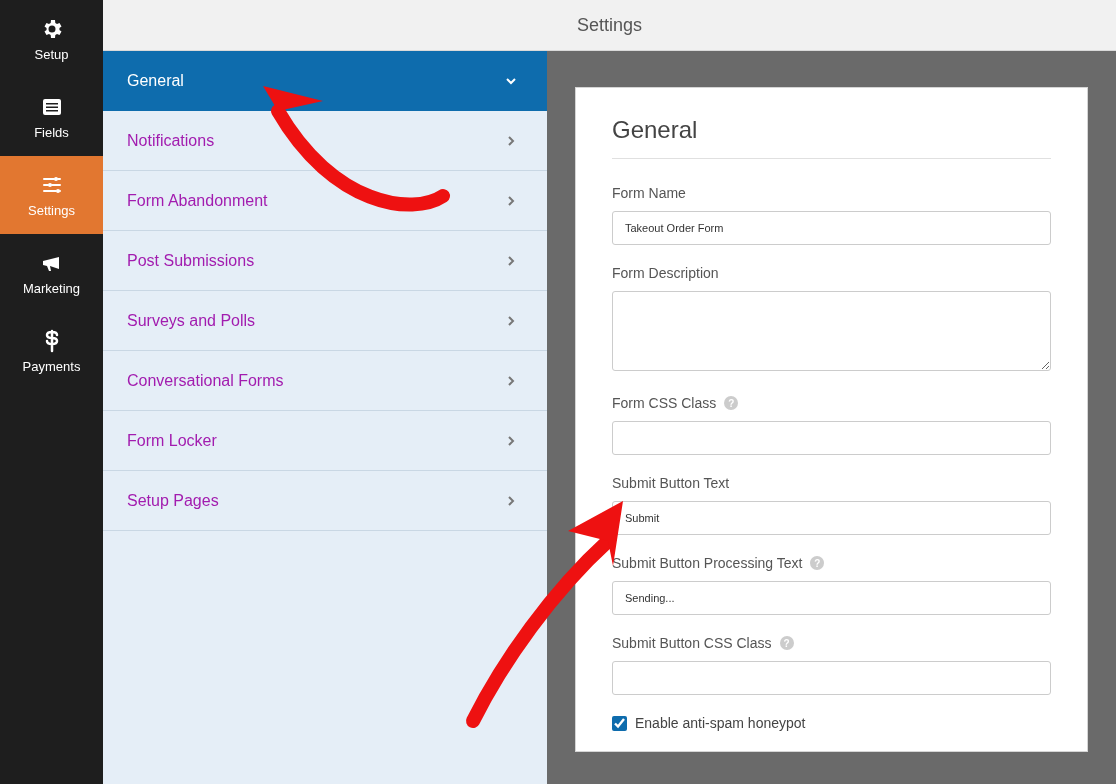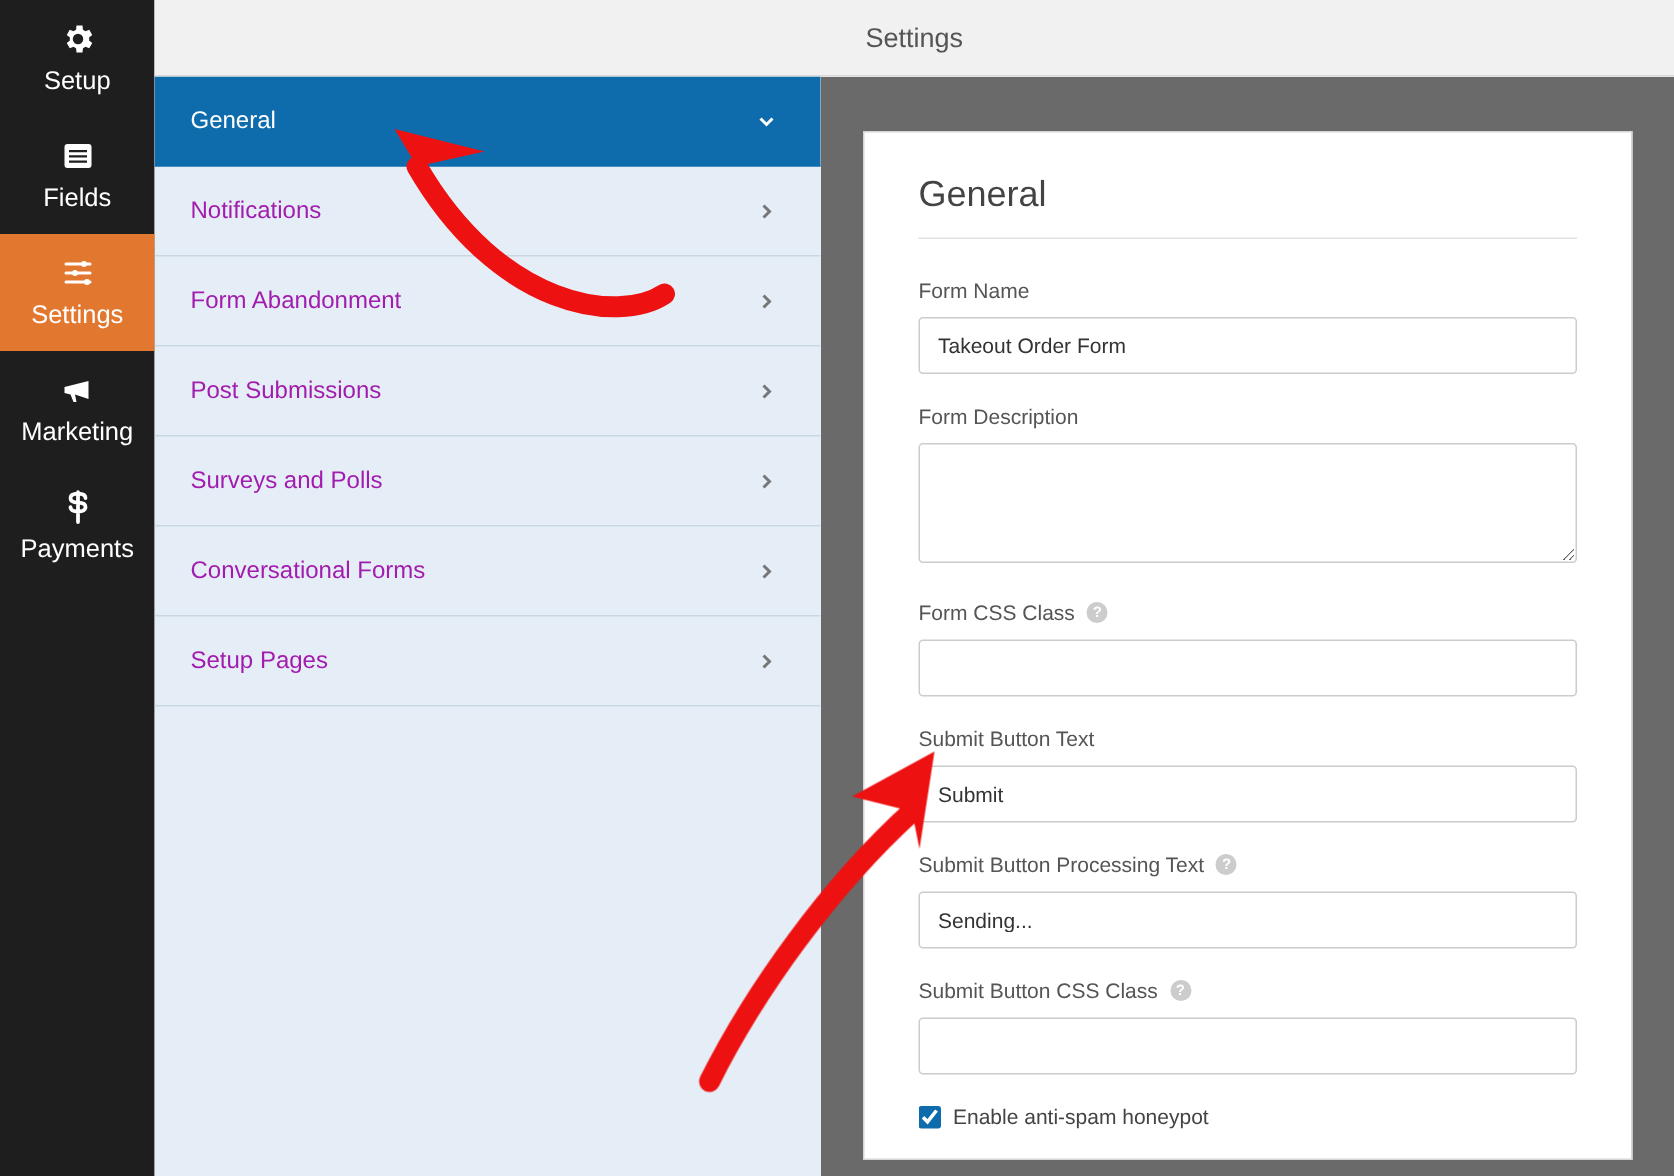--- a/index.html
+++ b/index.html
@@ -1,21 +1,21 @@
 <!DOCTYPE html>
 <html><head>
 <meta charset="utf-8">
 <style>
   * { box-sizing: border-box; margin: 0; padding: 0; }
   html, body { width: 1116px; height: 784px; font-family: "Segoe UI", Arial, sans-serif; background: #ececec; color: #333; }
   body { display: flex; overflow: hidden; }
 
   
   .leftnav { width: 103px; background: #1e1e1e; display: flex; flex-direction: column; }
-  .leftnav-item { height: 78px; display: flex; flex-direction: column; align-items: center; justify-content: center; gap: 6px; color: #fff; font-size: 17px; cursor: pointer; }
+  .leftnav-item { height: 78px; display: flex; flex-direction: column; align-items: center; justify-content: center; gap: 6px; color: #fff; font-size: 13px; cursor: pointer; }
   .leftnav-item.active { background: #e27730; }
   .leftnav-icon { width: 24px; height: 24px; fill: #fff; display: flex; align-items: center; justify-content: center; }
 
   
   .main { flex: 1; display: flex; flex-direction: column; }
   .topbar { height: 51px; background: #f1f1f1; border-bottom: 1px solid #d9d9d9; display: flex; align-items: center; justify-content: center; font-size: 18px; color: #555; }
 
   .content-row { flex: 1; display: flex; position: relative; overflow: hidden; }
 
   
@@ -25,21 +25,21 @@
   .settings-item.active .chev { stroke: #fff; }
   .chev { width: 12px; height: 12px; stroke: #777; stroke-width: 2; fill: none; }
 
   
   .panel-area { flex: 1; background: #6a6a6a; padding: 36px 28px; overflow: auto; }
   .panel { background: #fff; border: 1px solid #d5d5d5; padding: 28px 36px 20px; }
   .panel h2 { font-size: 24px; font-weight: 400; color: #444; padding-bottom: 14px; border-bottom: 1px solid #e0e0e0; margin-bottom: 26px; }
   .field { margin-bottom: 20px; }
   .field-label { font-size: 14px; color: #555; margin-bottom: 10px; display: flex; align-items: center; gap: 8px; }
   .help { width: 14px; height: 14px; border-radius: 50%; background: #ccc; color: #fff; font-size: 10px; display: inline-flex; align-items: center; justify-content: center; font-weight: bold; }
-  .field input[type=text], .field textarea { width: 100%; border: 1px solid #ccc; border-radius: 3px; padding: 10px 12px; font-size: 14px; font-family: inherit; color: #333; }
+  .field input[type=text], .field textarea { width: 100%; border: 1px solid #ccc; border-radius: 3px; padding: 10px 12px; font-size: 11px; font-family: inherit; color: #333; }
   .field textarea { height: 80px; resize: both; }
   .checkbox-row { display: flex; align-items: center; gap: 8px; font-size: 14px; color: #444; margin-top: 6px; }
   .checkbox-row input { width: 15px; height: 15px; accent-color: #0e6cad; }
 
   
   .annot { position: absolute; pointer-events: none; }
 </style>
 </head>
 <body>
 
@@ -125,20 +125,26 @@
           </svg>
       </div>
       <div class="settings-item">
         <span>Surveys and Polls</span>
         <svg class="chev" viewBox="0 0 12 12">
             <polyline points="4,2 8,6 4,10"></polyline>
           </svg>
       </div>
       <div class="settings-item">
         <span>Conversational Forms</span>
+        <svg class="chev" viewBox="0 0 12 12">
+            <polyline points="4,2 8,6 4,10"></polyline>
+          </svg>
+      </div>
+      <div class="settings-item">
+        <span>Form Locker</span>
         <svg class="chev" viewBox="0 0 12 12">
             <polyline points="4,2 8,6 4,10"></polyline>
           </svg>
       </div>
       <div class="settings-item">
         <span>Setup Pages</span>
         <svg class="chev" viewBox="0 0 12 12">
             <polyline points="4,2 8,6 4,10"></polyline>
           </svg>
       </div>

